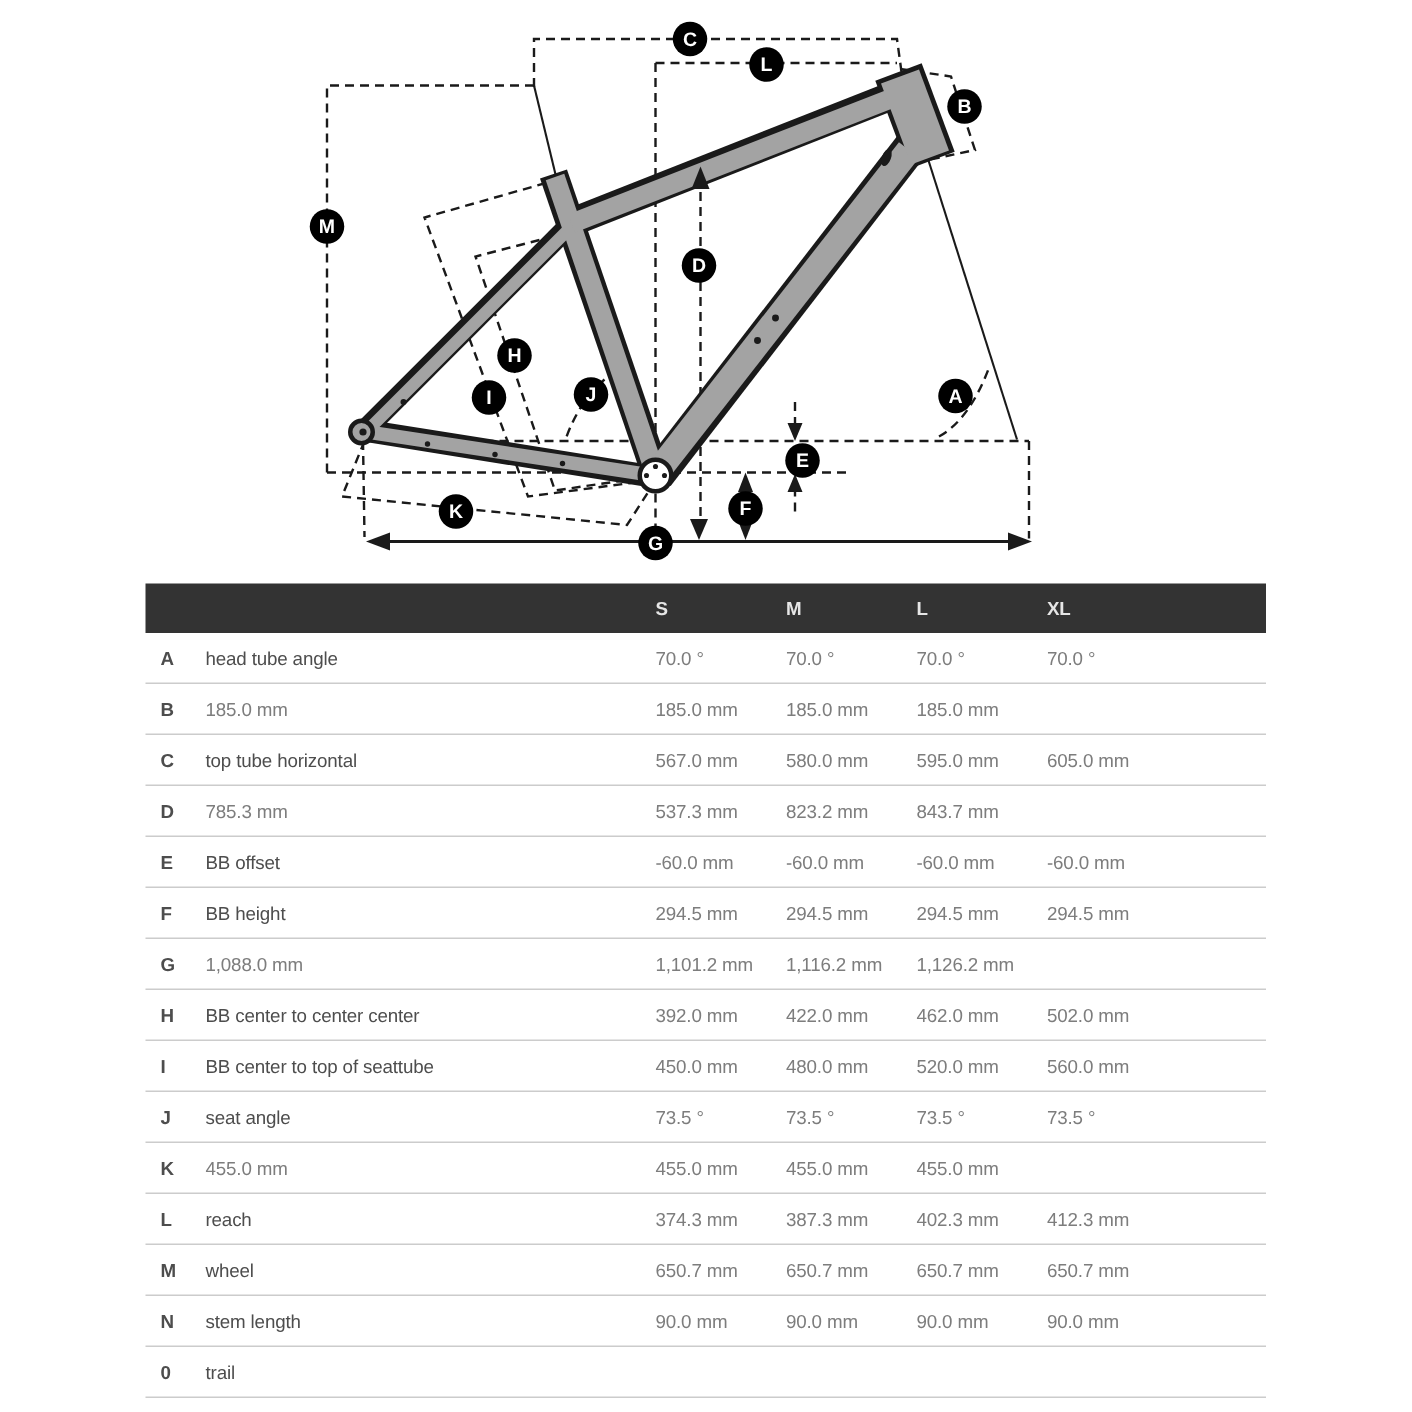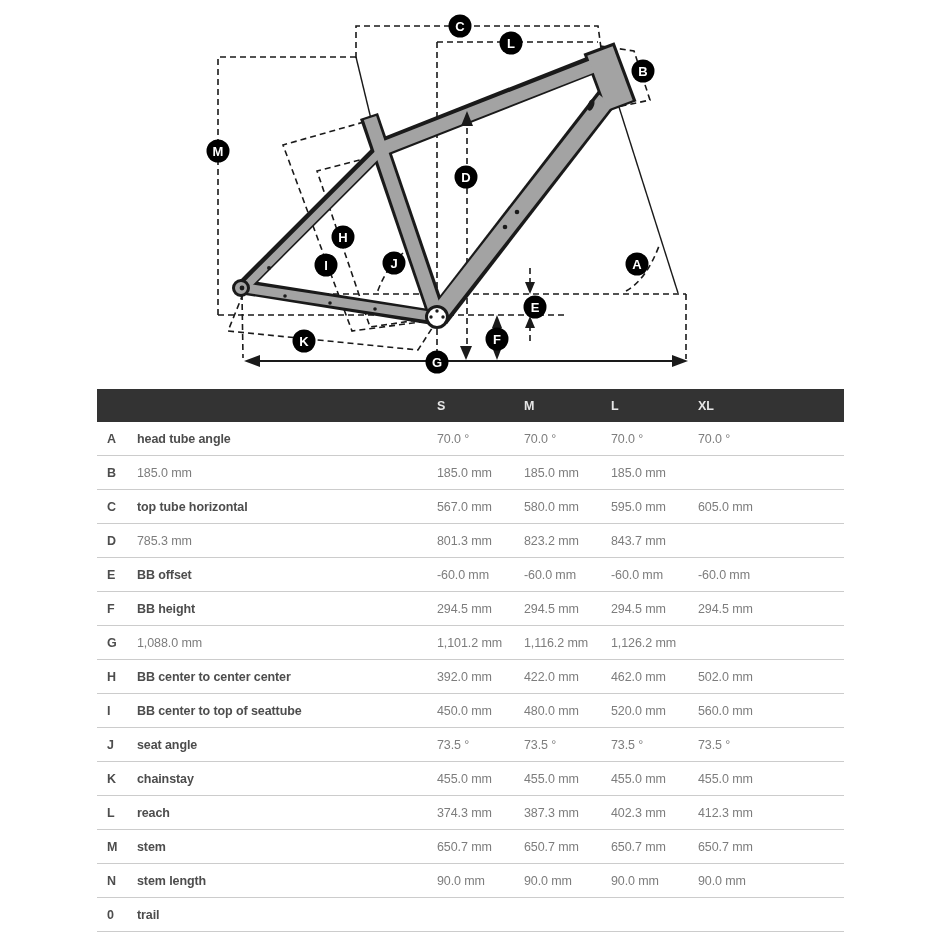--- a/index.html
+++ b/index.html
@@ -30,21 +30,21 @@
   }
   .t-head{
     background:var(--header-bg);
     color:var(--header-text);
     height:33px;
     font-weight:bold;
   }
   .t-head .col-h{padding-left:0;}
   .data-row{border-bottom:1px solid var(--row-border);}
   .cell-letter{padding-left:10px;font-weight:bold;color:var(--label-text);}
-  .cell-label{font-weight:bold;color:var(--label-text);}
+  .cell-label{font-weight:normal;color:var(--label-text);}
   .cell-value{color:var(--value-text);}
   .callout-text{
     font-family:"Liberation Sans","DejaVu Sans",sans-serif;
     font-weight:bold;font-size:13px;fill:#ffffff;
     text-anchor:middle;
   }
 </style>
 </head>
 <body>
 
@@ -200,21 +200,21 @@
         <div class="cell-letter">C</div>
         <div class="cell-label">top tube horizontal</div>
         <div class="cell-value">567.0 mm</div>
         <div class="cell-value">580.0 mm</div>
         <div class="cell-value">595.0 mm</div>
         <div class="cell-value">605.0 mm</div>
       </div>
       <div class="t-row data-row">
         <div class="cell-letter">D</div>
         <div class="cell-value">785.3 mm</div>
-        <div class="cell-value">801.3 mm</div>
+        <div class="cell-value">537.3 mm</div>
         <div class="cell-value">823.2 mm</div>
         <div class="cell-value">843.7 mm</div>
       </div>
       <div class="t-row data-row">
         <div class="cell-letter">E</div>
         <div class="cell-label">BB offset</div>
         <div class="cell-value">-60.0 mm</div>
         <div class="cell-value">-60.0 mm</div>
         <div class="cell-value">-60.0 mm</div>
         <div class="cell-value">-60.0 mm</div>
@@ -253,37 +253,36 @@
       <div class="t-row data-row">
         <div class="cell-letter">J</div>
         <div class="cell-label">seat angle</div>
         <div class="cell-value">73.5 °</div>
         <div class="cell-value">73.5 °</div>
         <div class="cell-value">73.5 °</div>
         <div class="cell-value">73.5 °</div>
       </div>
       <div class="t-row data-row">
         <div class="cell-letter">K</div>
-        <div class="cell-label">chainstay</div>
         <div class="cell-value">455.0 mm</div>
         <div class="cell-value">455.0 mm</div>
         <div class="cell-value">455.0 mm</div>
         <div class="cell-value">455.0 mm</div>
       </div>
       <div class="t-row data-row">
         <div class="cell-letter">L</div>
         <div class="cell-label">reach</div>
         <div class="cell-value">374.3 mm</div>
         <div class="cell-value">387.3 mm</div>
         <div class="cell-value">402.3 mm</div>
         <div class="cell-value">412.3 mm</div>
       </div>
       <div class="t-row data-row">
         <div class="cell-letter">M</div>
-        <div class="cell-label">stem</div>
+        <div class="cell-label">wheel</div>
         <div class="cell-value">650.7 mm</div>
         <div class="cell-value">650.7 mm</div>
         <div class="cell-value">650.7 mm</div>
         <div class="cell-value">650.7 mm</div>
       </div>
       <div class="t-row data-row">
         <div class="cell-letter">N</div>
         <div class="cell-label">stem length</div>
         <div class="cell-value">90.0 mm</div>
         <div class="cell-value">90.0 mm</div>

